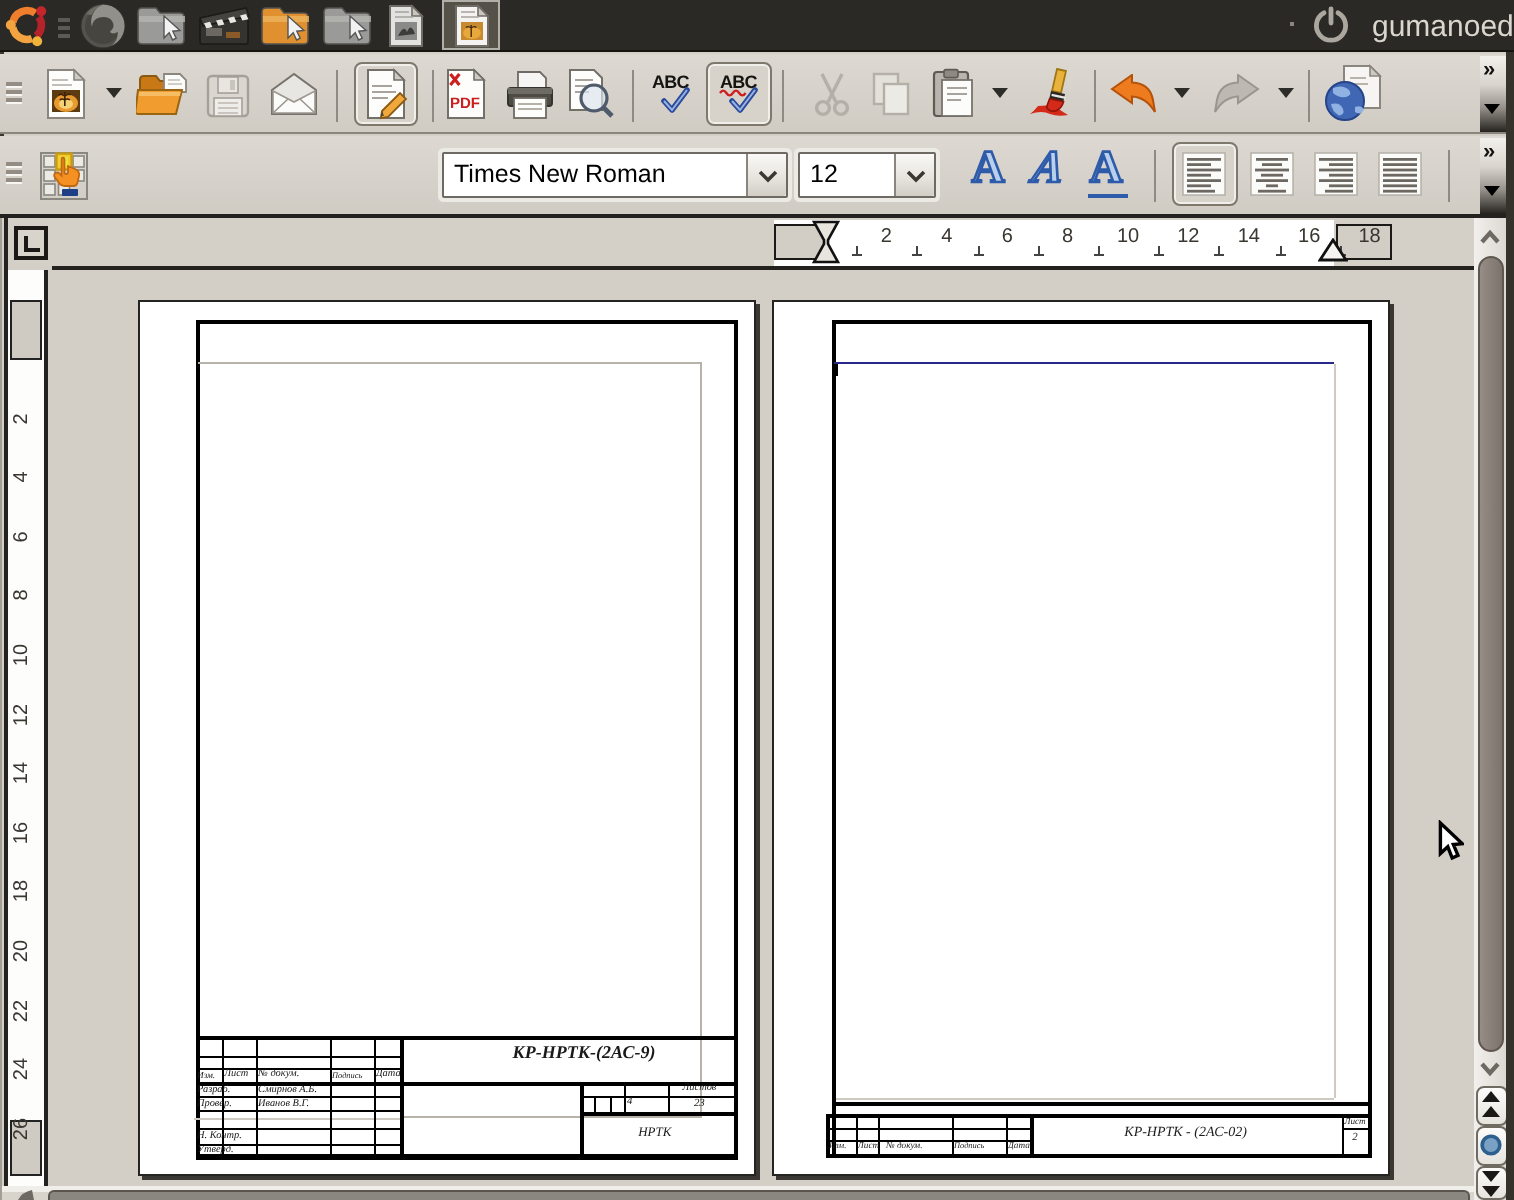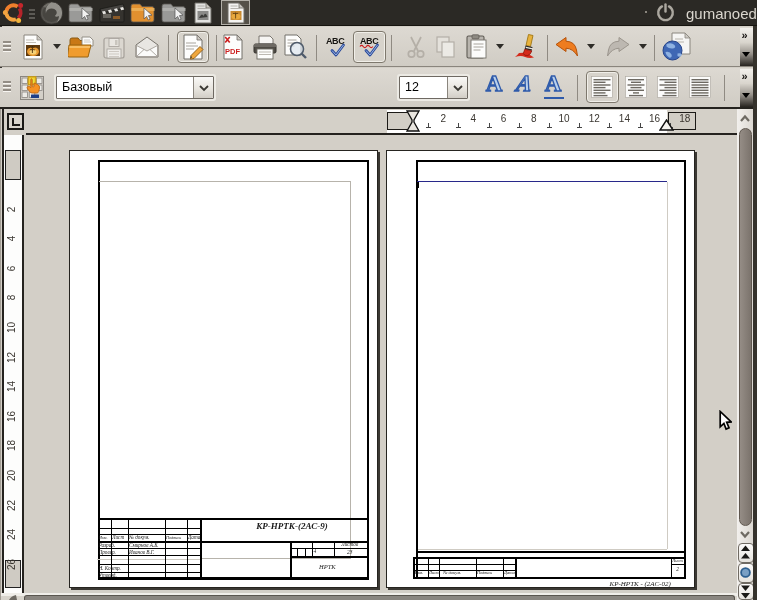--- a/index.html
+++ b/index.html
@@ -238,22 +238,22 @@
 <rect x="2" y="10" width="5.5" height="5.5"></rect>
           <rect x="16.5" y="10" width="5.5" height="5.5"></rect>
 <rect x="2" y="17" width="5.5" height="5.5"></rect>
           <rect x="9.25" y="17" width="5.5" height="5.5"></rect>
 </g>
 <rect x="8.2" y="1.8" width="7.6" height="8" fill="#f2cb2e" stroke="#c89a10" stroke-width="1.2"></rect>
 <rect x="10" y="3.5" width="4" height="4.5" fill="#e8e23a"></rect>
 <path d="M12.2 5 v6 q0 1 0.9 1 q0.9 0 0.9 -1 v-3 l3.5 1.5 q2.5 1.2 2 3.5 l-0.8 3.5 q-0.4 1.5 -2 1.5 h-4.5 q-1.5 0 -2.4 -1.2 l-2.3 -3 q-1 -1.4 0.3 -2.3 q1 -0.6 2 0.3 l1 1 v-8 q0 -1 0.7 -1 q0.7 0 0.7 1z" fill="#f59122" stroke="#c06812" stroke-width="0.9"></path>
 <rect x="11" y="19.5" width="8" height="3.5" rx="0.5" fill="#1e3f87"></rect>
 </svg>
-<div class="combo" style="left:56px;top:8px;width:158px;">
-<div class="txt">Базовый</div>
+<div class="combo" style="left:221px;top:8px;width:173px;">
+<div class="txt">Times New Roman</div>
         <div class="btn">
           <svg width="12" height="9" viewBox="0 0 12 9">
 <path d="M2 2 l4 4 4-4" fill="none" stroke="#3a3833" stroke-width="1.8"></path>
           </svg>
         </div>
       </div>
 <div class="combo" style="left:399px;top:8px;width:69px;">
 <div class="txt">12</div>
         <div class="btn">
           <svg width="12" height="9" viewBox="0 0 12 9">
@@ -450,21 +450,21 @@
 <div class="abs" style="left:502.9px;top:422.0px;width:1px;height:20.0px;background:#000;"></div>
 <div class="abs" style="left:514.8px;top:422.0px;width:1px;height:20.0px;background:#000;"></div>
 <div class="abs" style="left:514.8px;top:422.0px;width:2px;height:20.0px;background:#000;"></div>
 <div class="abs" style="left:671.0px;top:422.0px;width:1px;height:20.0px;background:#000;"></div>
 <div class="abs" style="left:684.0px;top:422.0px;width:2px;height:20.0px;background:#000;"></div>
 <div class="tbt" style="left:414.5px;top:436.0px;font-size:4.4px;">Изм.</div>
 <div class="tbt" style="left:428.8px;top:436.0px;font-size:4.6px;">Лист</div>
 <div class="tbt" style="left:443.0px;top:436.0px;font-size:4.6px;">№ докум.</div>
 <div class="tbt" style="left:477.0px;top:436.3px;font-size:4.2px;">Подпись</div>
 <div class="tbt" style="left:504.0px;top:436.0px;font-size:4.6px;">Дата</div>
-<div class="tbt" style="left:514.8px;top:427.5px;width:156px;text-align:right;font-size:7px;margin-top:18px;">КР-НРТК - (2АС-02)</div>
+<div class="tbt" style="left:514.8px;top:427.5px;width:156px;text-align:center;font-size:7px;">КР-НРТК - (2АС-02)</div>
 <div class="tbt" style="left:671.0px;top:423.5px;width:13px;text-align:center;font-size:4.6px;">Лист</div>
 <div class="tbt" style="left:671.0px;top:432.0px;width:13px;text-align:center;font-size:5.4px;">2</div>
 <svg class="abs" style="left:719px;top:275px" width="13" height="21" viewBox="0 0 13 21">
 <path d="M1.2 1.5 L1.2 16.8 L4.9 13.4 L7.1 19 L10 17.7 L7.7 12.3 L12.2 11.9 Z" fill="#fdfdfd" stroke="#000" stroke-width="1.7" stroke-linejoin="miter"></path>
 </svg>
 </div>
 <div class="abs" style="left:0;top:593px;width:753px;height:2.5px;background:#f0eee9;"></div>
 <div class="abs" style="left:0;top:595.5px;width:753px;height:4.5px;background:#d8d4cc;"></div>
 <div class="abs" style="left:24px;top:595px;width:711px;height:5px;background:#8a8680;border:1px solid #5a564f;border-bottom:none;border-radius:3px 3px 0 0;"></div>
 <svg class="abs" style="left:8px;top:595px" width="10" height="5" viewBox="0 0 10 5">

